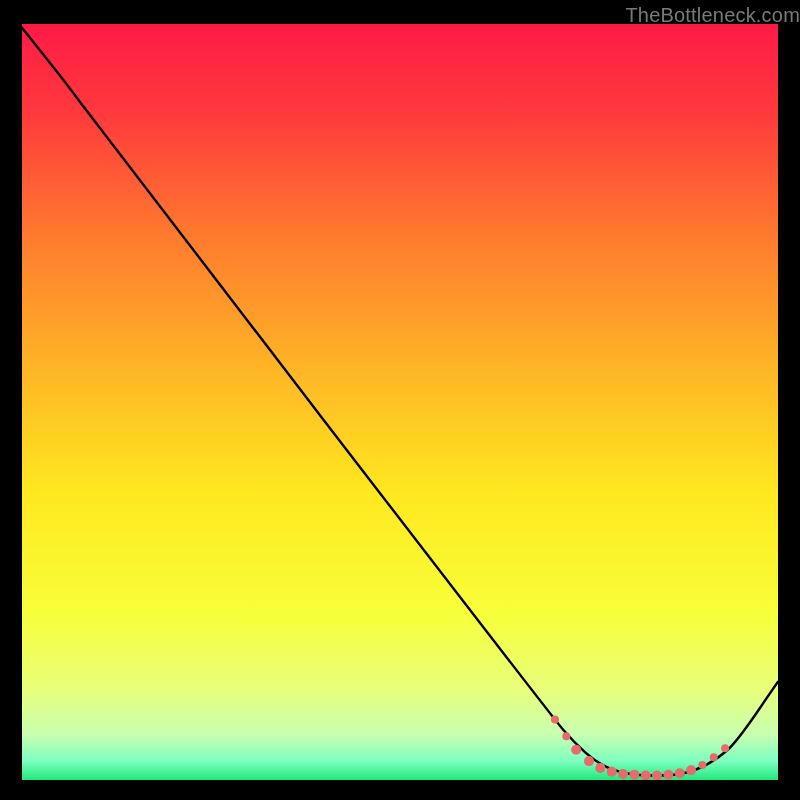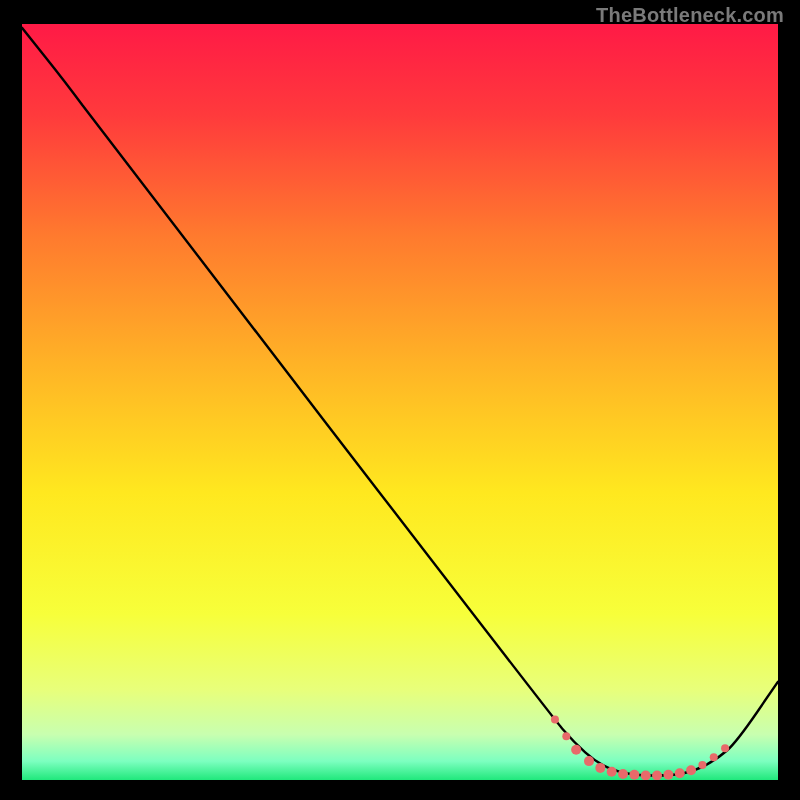--- a/index.html
+++ b/index.html
@@ -1,25 +1,25 @@
 <!DOCTYPE html>
 <html><head>
 <meta charset="utf-8">
 <style>
   * { margin: 0; padding: 0; box-sizing: border-box; }
   html, body { width: 800px; height: 800px; background: #000; overflow: hidden; }
   .wrap { position: relative; width: 800px; height: 800px; background: #000; }
   .attribution {
     position: absolute;
     top: 4px;
-    right: 16px;
+    right: 0;
     font-family: Arial, Helvetica, sans-serif;
     font-size: 20px;
     color: #7a7a7a;
-    font-weight: 700;
+    font-weight: 400;
     letter-spacing: 0.2px;
   }
   .plot {
     position: absolute;
     left: 22px;
     top: 24px;
     width: 756px;
     height: 756px;
   }
   svg { display: block; }

